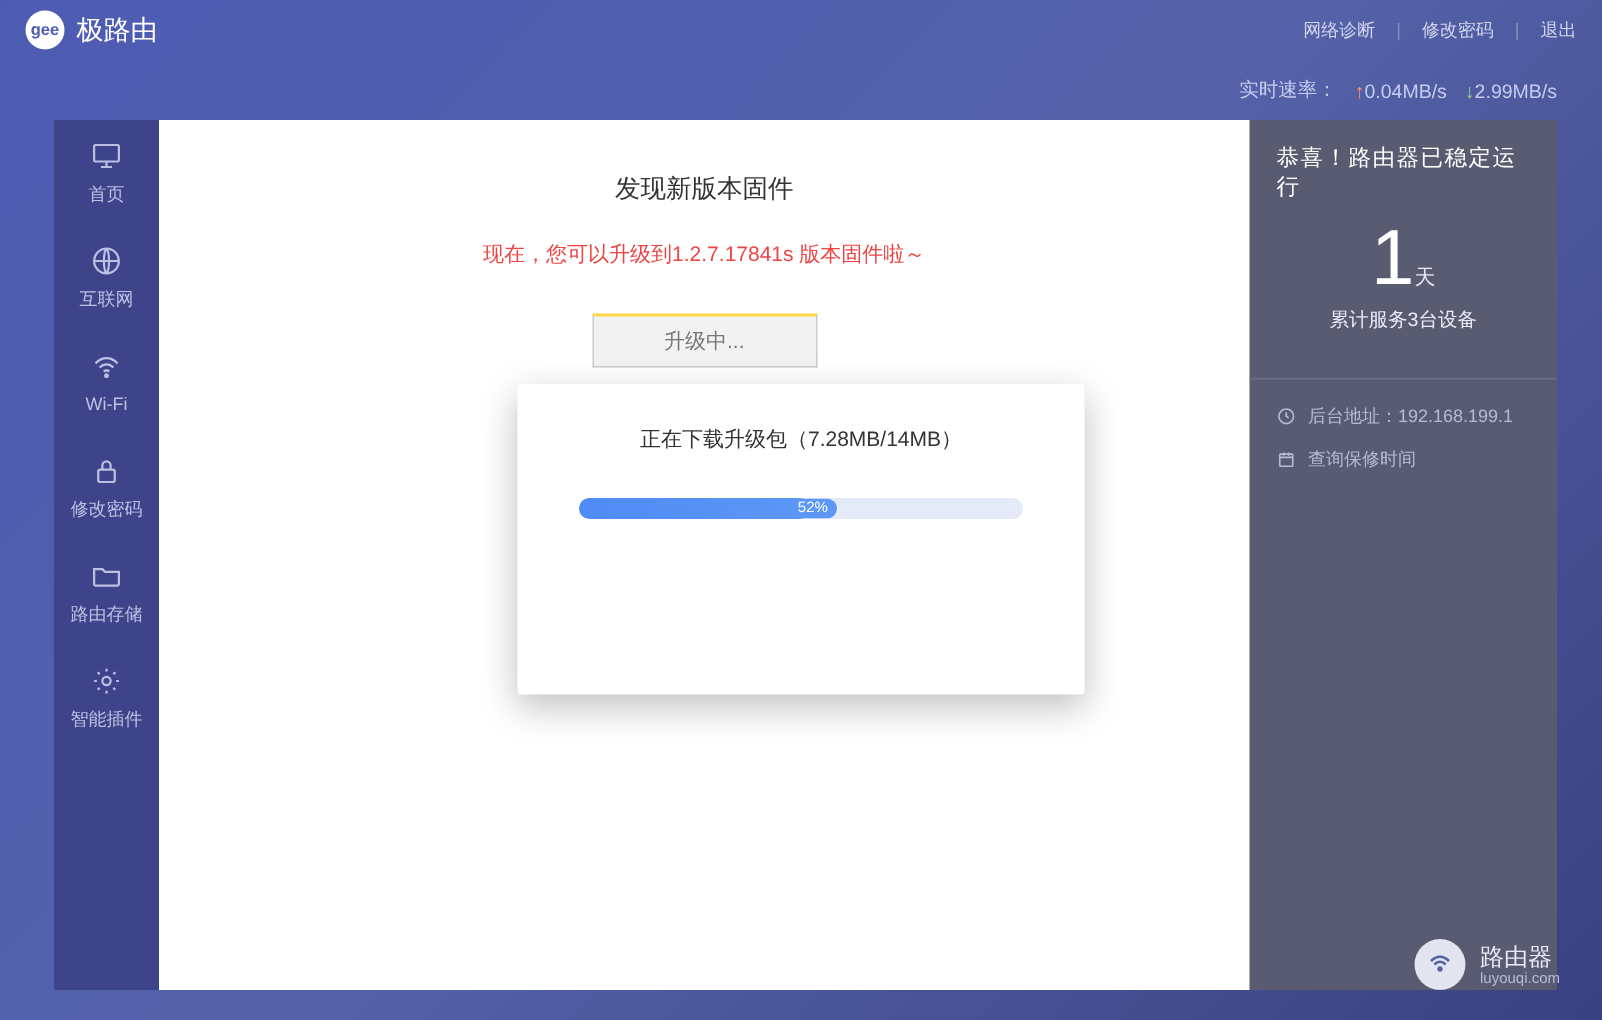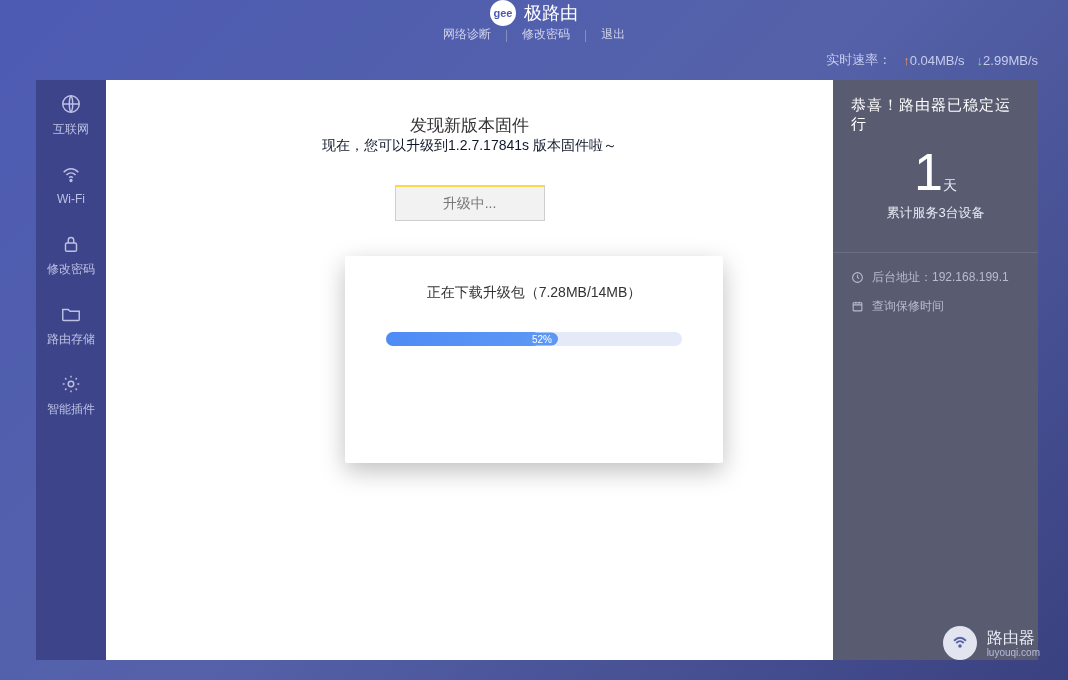--- a/index.html
+++ b/index.html
@@ -1,37 +1,37 @@
 <!DOCTYPE html>
 <html><head>
 <meta charset="utf-8">
 <style>
   * { margin: 0; padding: 0; box-sizing: border-box; font-family: "Microsoft YaHei", Arial, sans-serif; }
   body { width: 1068px; height: 680px; background: linear-gradient(135deg, #4d5bb3 0%, #5562a9 50%, #3a4180 100%); overflow: hidden; }
-  .top-header { height: 40px; display: flex; align-items: center; padding: 0 40px; justify-content: space-between; flex-direction: column; }
+  .top-header { height: 40px; display: flex; align-items: center; padding: 0 17px; justify-content: space-between; }
   .logo-area { display: flex; align-items: center; gap: 8px; color: #fff; font-size: 18px; }
   .logo-badge { width: 26px; height: 26px; background: #fff; border-radius: 50%; display: flex; align-items: center; justify-content: center; color: #4d5bb3; font-size: 11px; font-weight: bold; }
   .top-links { display: flex; gap: 14px; color: #d0d4ed; font-size: 12px; align-items: center; }
   .top-links span { cursor: pointer; }
   .top-links .sep { color: #8a90c4; }
   .speed-row { height: 40px; color: #c7ccee; font-size: 13px; display: flex; align-items: center; justify-content: flex-end; padding-right: 30px; gap: 12px; }
   .speed-row .up { color: #ff985f; }
   .speed-row .down { color: #8cd47e; }
   .main-wrap { margin: 0 30px 10px 36px; height: 580px; display: flex; }
   .sidebar { width: 70px; background: #3d448a; display: flex; flex-direction: column; }
   .nav-item { height: 70px; color: #bcc1e4; display: flex; flex-direction: column; align-items: center; justify-content: center; gap: 6px; font-size: 12px; cursor: pointer; }
   .nav-item.active { background: #fff; color: #4d5bb3; }
   .nav-item svg { width: 22px; height: 22px; }
   .content { flex: 1; background: #fff; display: flex; }
   .center { flex: 1; padding: 0 40px; }
   .center-header { display: flex; align-items: center; justify-content: space-between; height: 50px; border-bottom: 1px solid #e8e8e8; color: #4a4a4a; font-size: 14px; margin: 0 -8px; padding: 0 8px;}
   .center-header-left { display: flex; align-items: center; gap: 6px; }
   .back-link { font-size: 13px; color: #888; display:flex; align-items:center; gap:4px; cursor:pointer; }
   .firmware-title { text-align: center; margin-top: 34px; font-size: 17px; color: #333; }
-  .firmware-sub { text-align: center; font-size: 14px; color: #0f172a; }
+  .firmware-sub { text-align: center; margin-top: 24px; font-size: 14px; color: #ef4444; }
   .upgrade-btn { margin: 30px auto 0; width: 150px; height: 36px; background: #f2f2f2; border: 1px solid #cecece; border-top: 2px solid #ffd84a; color: #777; font-size: 14px; display: flex; align-items: center; justify-content: center; }
   .info-panel { width: 205px; background: #595c71; color: #c1c5d8; padding: 16px 18px; font-size: 13px; }
   .info-panel .congrats { color: #fff; font-size: 15px; letter-spacing: 1px; margin-bottom: 8px; }
   .info-panel .days { text-align: center; margin: 6px 0 2px; }
   .info-panel .daynum { font-size: 52px; color: #fff; font-weight: 200; }
   .info-panel .dayunit { font-size: 14px; color: #e8eaf5; }
   .info-panel .served { text-align: center; font-size: 13px; color: #e8eaf5; margin-bottom: 30px; }
   .info-panel hr { border: none; border-top: 1px solid #6b6e85; margin: 12px -18px 16px;}
   .info-row { display: flex; align-items: center; gap: 8px; font-size: 12px; color: #b7bbd2; margin-bottom: 12px; }
   .modal-overlay { position: absolute; top:0; left:0; right:0; bottom:0; display:flex; align-items:flex-start; justify-content:center; padding-top: 256px; }
@@ -63,20 +63,27 @@
 </div>
 
 <div class="speed-row">
   <span>实时速率：</span>
   <span><span class="up">↑</span><span>0.04MB/s</span></span>
   <span><span class="down">↓</span><span>2.99MB/s</span></span>
 </div>
 
 <div class="main-wrap">
   <div class="sidebar">
+    <div class="nav-item">
+      <svg viewBox="0 0 24 24" fill="none" stroke="currentColor" stroke-width="1.6">
+          <rect x="3" y="4" width="18" height="12" rx="1"></rect>
+          <path d="M8 20h8M12 16v4"></path>
+        </svg>
+      <span>首页</span>
+    </div>
     <div class="nav-item">
       <svg viewBox="0 0 24 24" fill="none" stroke="currentColor" stroke-width="1.6">
           <circle cx="12" cy="12" r="9"></circle>
           <path d="M3 12h18M12 3c2.5 3 2.5 15 0 18M12 3c-2.5 3-2.5 15 0 18"></path>
         </svg>
       <span>互联网</span>
     </div>
     <div class="nav-item">
       <svg viewBox="0 0 24 24" fill="none" stroke="currentColor" stroke-width="1.6">
           <path d="M4 9c5-5 11-5 16 0M7 12c3-3 7-3 10 0M10 15c1.3-1.3 2.7-1.3 4 0"></path>

